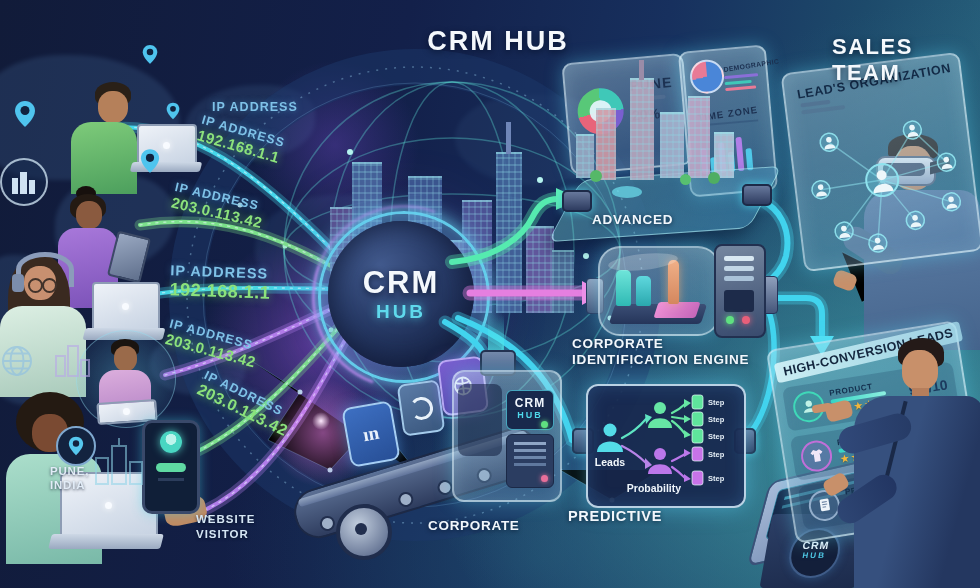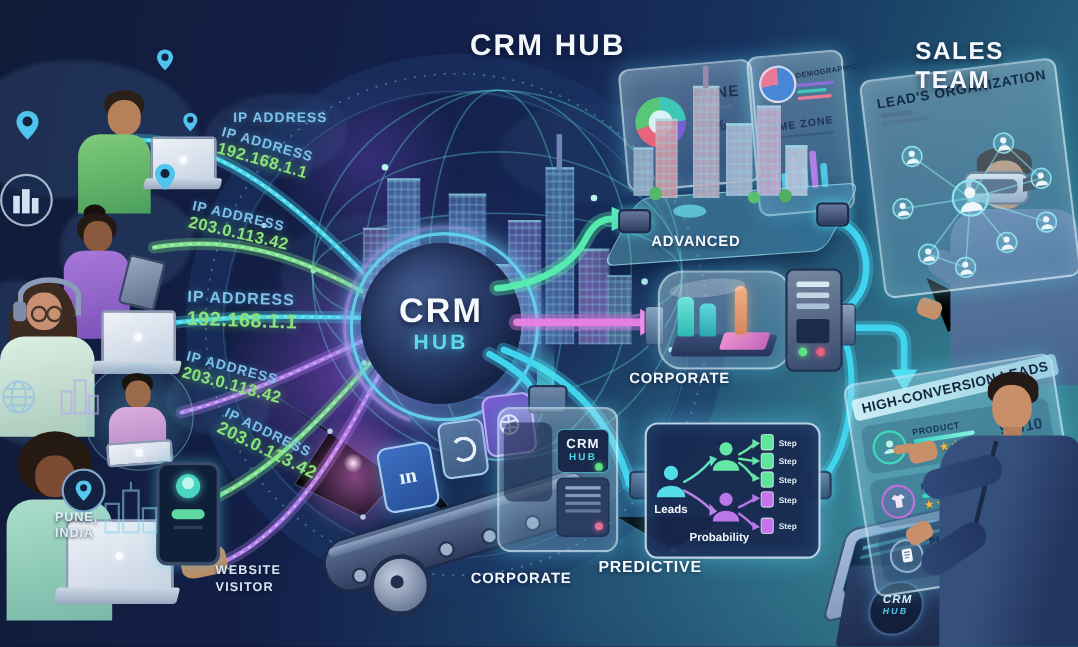--- a/index.html
+++ b/index.html
@@ -374,20 +374,21 @@
       <div class="abs" style="left:8px;top:10px;width:30px;height:5px;background:#d8e8f2;border-radius:2px;"></div>
       <div class="abs" style="left:8px;top:20px;width:30px;height:5px;background:#c2d6e6;border-radius:2px;"></div>
       <div class="abs" style="left:8px;top:30px;width:30px;height:5px;background:#aac2d8;border-radius:2px;"></div>
       <div class="abs" style="left:8px;top:44px;width:30px;height:22px;background:#1d2b4a;border-radius:3px;"></div>
       <div class="abs" style="left:10px;top:70px;width:8px;height:8px;border-radius:50%;background:#5fe080;box-shadow:0 0 6px #5fe080;"></div>
       <div class="abs" style="left:26px;top:70px;width:8px;height:8px;border-radius:50%;background:#e85f7a;box-shadow:0 0 6px #e85f7a;"></div>
     </div>
   </div>
   <div class="abs cap" style="left:572px;top:336px;width:200px;">
     <div>CORPORATE</div>
+    <div>IDENTIFICATION ENGINE</div>
   </div>
 
   <div class="port" style="left:572px;top:428px;width:18px;height:22px;"></div>
   <div class="port" style="left:734px;top:428px;width:18px;height:22px;"></div>
   <div class="abs" style="left:586px;top:384px;width:156px;height:120px;background:rgba(24,40,78,.92);border:2.5px solid rgba(215,240,255,.85);border-radius:12px;box-shadow:0 0 22px rgba(90,210,245,.5), inset 0 0 18px rgba(80,150,220,.25);">
     <svg width="152" height="114" viewBox="0 0 152 114">
       <g fill="none" stroke-width="2.2" stroke-linecap="round">
         <path d="M34,52 C44,47 52,40 58,33" stroke="#5fe4c2"></path>
         <path d="M34,60 C44,65 52,71 58,77" stroke="#b884e8"></path>
         <path d="M84,27 C90,24 94,21 97,18" stroke="#66e6a4"></path>
@@ -432,21 +433,21 @@
       </g>
       <text class="stepTxt" x="120" y="19">Step</text>
       <text class="stepTxt" x="120" y="36">Step</text>
       <text class="stepTxt" x="120" y="53">Step</text>
       <text class="stepTxt" x="120" y="71">Step</text>
       <text class="stepTxt" x="120" y="95">Step</text>
       <text x="22" y="80" text-anchor="middle" font-size="10.5" font-weight="bold" fill="#f2f8fc" font-family="Liberation Sans, sans-serif">Leads</text>
       <text x="66" y="106" text-anchor="middle" font-size="10.5" font-weight="bold" fill="#eef5fb" font-family="Liberation Sans, sans-serif">Probability</text>
     </svg>
   </div>
-  <div class="abs cap" style="left:544px;top:508px;width:200px;font-size:14.5px;">
+  <div class="abs cap" style="left:568px;top:508px;width:200px;font-size:14.5px;">
     <div>PREDICTIVE</div>
   </div>
 
   <div class="abs" style="left:288px;top:340px;width:300px;height:240px;">
     <div class="abs" style="left:2px;top:118px;width:250px;height:46px;transform:rotate(-17deg);background:linear-gradient(180deg,#5c7094,#2e3c5e);border-radius:24px;border:2px solid #1d2946;">
       <div class="abs" style="left:6px;top:4px;width:238px;height:8px;background:linear-gradient(180deg,#92a4c0,#60739a);border-radius:4px;"></div>
       <div class="abs" style="left:20px;top:28px;width:220px;height:12px;display:flex;gap:26px;">
         <div style="width:11px;height:11px;border-radius:50%;background:#9fb0c8;border:2px solid #222f4e;"></div>
         <div style="width:11px;height:11px;border-radius:50%;background:#9fb0c8;border:2px solid #222f4e;"></div>
         <div style="width:11px;height:11px;border-radius:50%;background:#9fb0c8;border:2px solid #222f4e;"></div>

